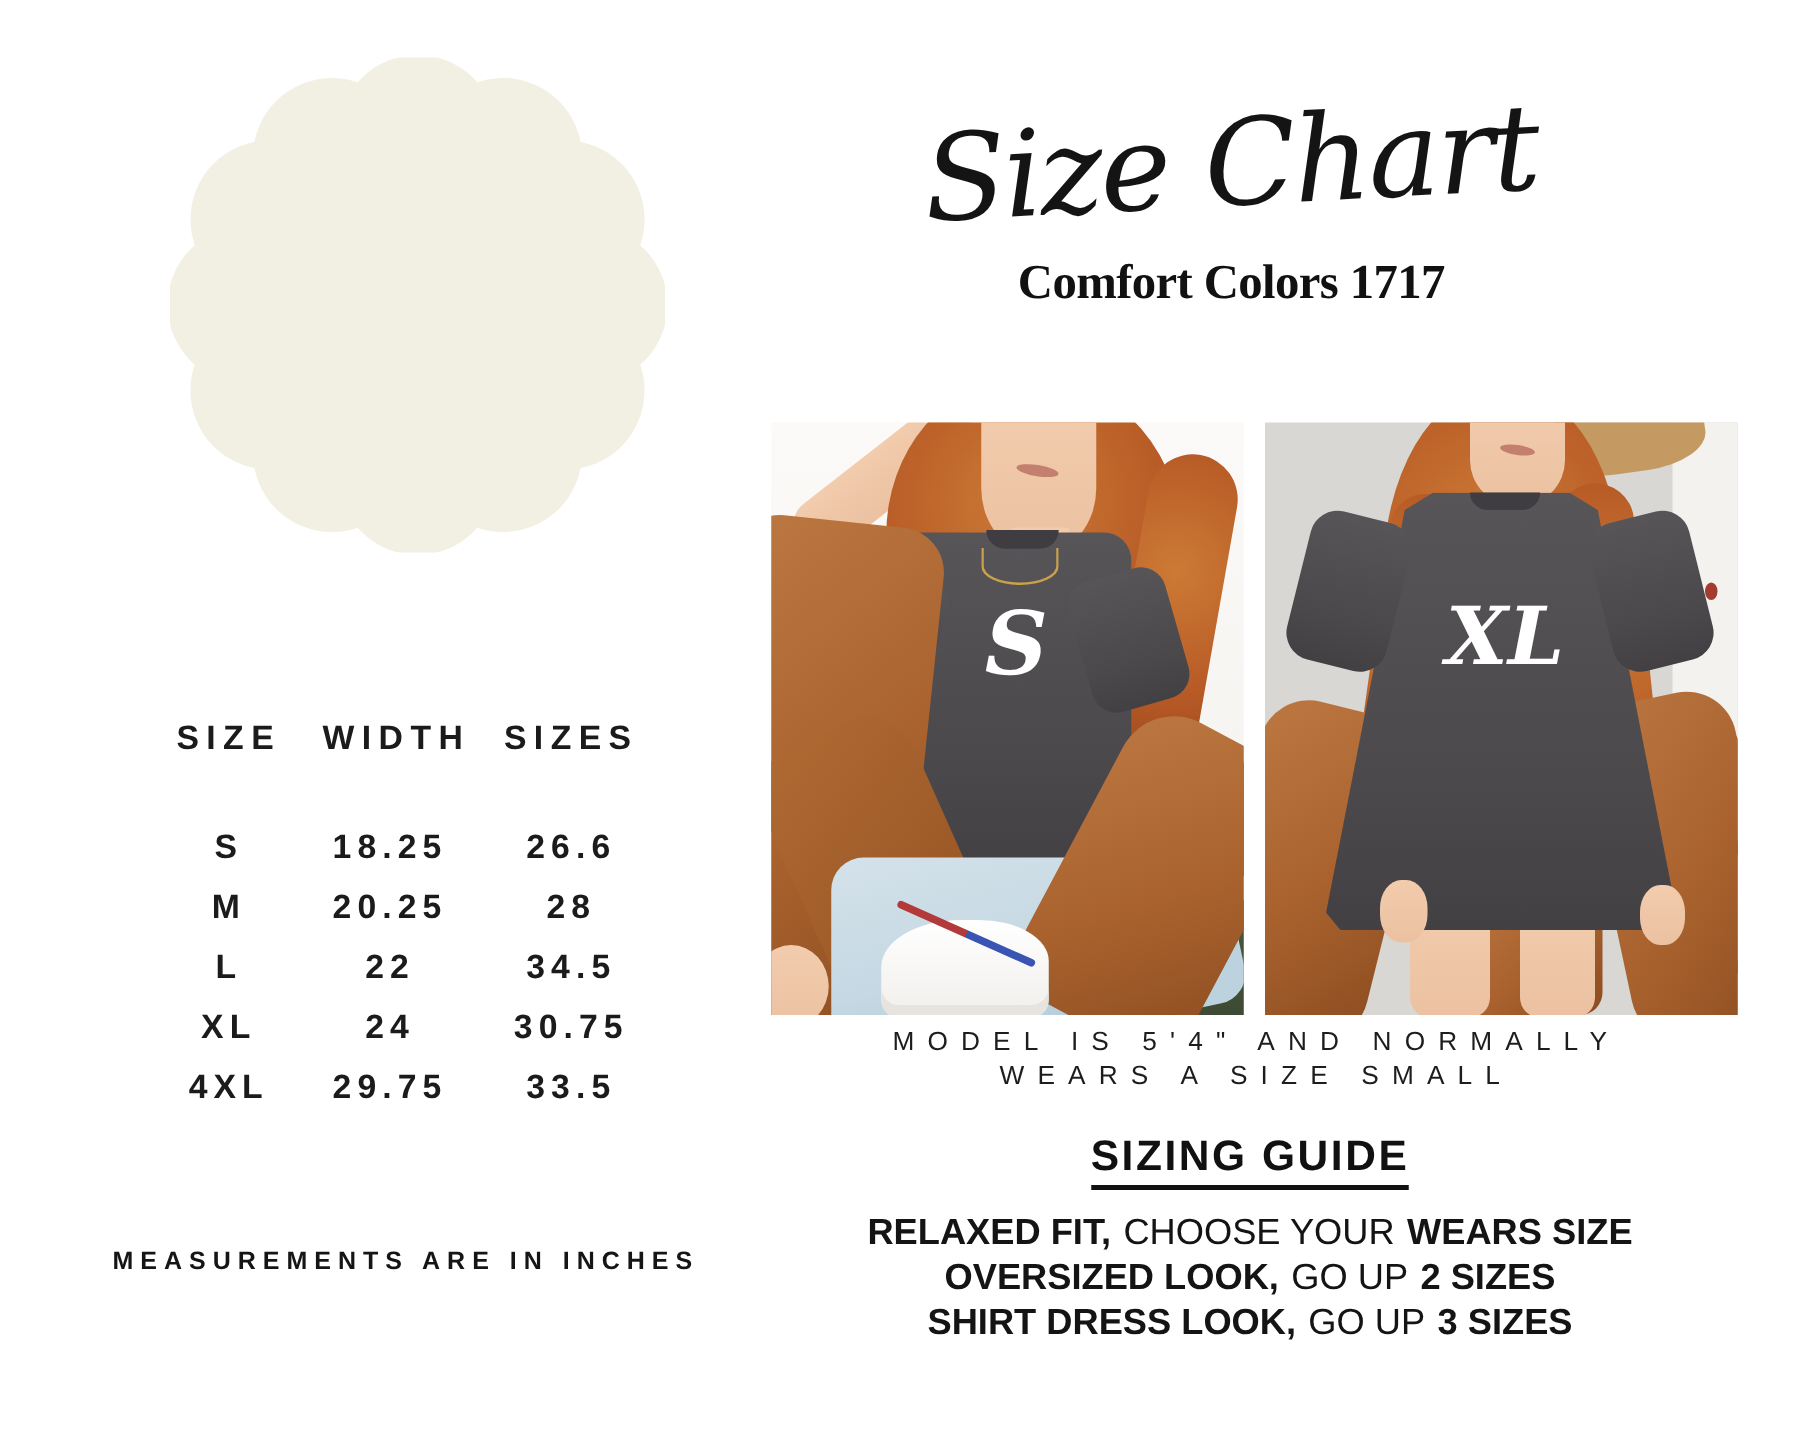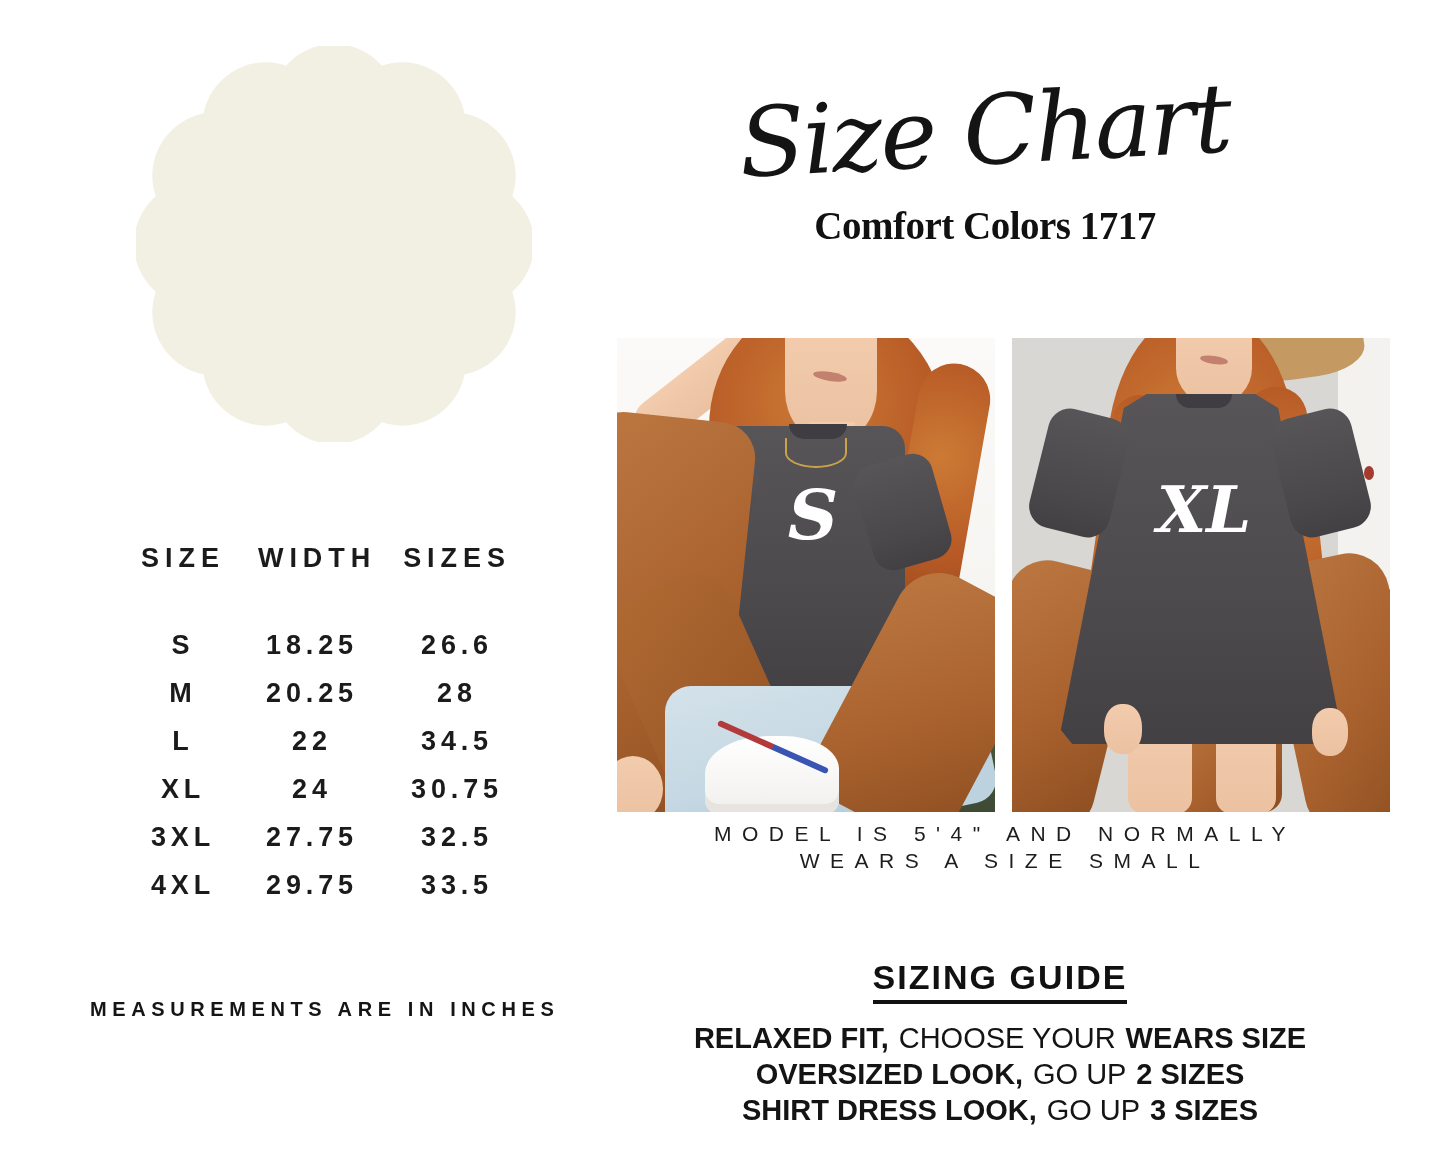--- a/index.html
+++ b/index.html
@@ -21,21 +21,21 @@
     transform:rotate(-3deg); display:inline-block; color:#141414;
   }
   .subtitle {
     margin-top:2px; font-family:"Liberation Serif", serif; font-weight:700;
     font-size:39px; letter-spacing:-0.5px; color:#111;
   }
 
   
   .size-table { position:absolute; left:108px; top:543px; width:440px; }
   .st-row { display:grid; grid-template-columns:150px 108px 182px; }
-  .st-head { font-weight:700; font-size:27px; letter-spacing:0.22em; line-height:30px; }
+  .st-head { font-weight:700; font-size:27px; letter-spacing:0.22em; line-height:30px;margin-top:32px; }
   .st-head div, .st-row div { text-align:center; white-space:nowrap; }
   .st-body { margin-top:48px; }
   .st-body .st-row { height:48px; align-items:center; font-weight:700; font-size:27px; letter-spacing:0.18em; }
   .measure-note {
     position:absolute; left:90px; top:998px; width:480px; text-align:left;
     font-weight:700; font-size:20px; letter-spacing:0.28em; color:#151515; white-space:nowrap;
   }
 
   
   .photo { position:absolute; top:338px; width:378px; height:474px; overflow:hidden; }
@@ -52,21 +52,21 @@
   .shirt-letter {
     font-family:"DejaVu Serif", serif; font-style:italic; font-weight:700;
     color:#ffffff; text-align:center; line-height:1;
   }
 
   
   .photo-caption { position:absolute; left:640px; top:820px; width:730px; text-align:center;
     font-size:21px; letter-spacing:0.5em; line-height:27px; color:#1d1d1d; white-space:nowrap; }
 
   
-  .sizing-guide { position:absolute; left:650px; top:958px; width:700px; text-align:center; }
+  .sizing-guide { position:absolute; left:650px; top:906px; width:700px; text-align:center; }
   .sg-heading {
     display:inline-block; font-weight:700; font-size:34px; letter-spacing:0.06em;
     border-bottom:4px solid #111; padding-bottom:3px; color:#111; white-space:nowrap;
   }
   .sg-lines { margin-top:16px; font-size:29px; line-height:36px; color:#141414; }
   .sg-line { white-space:nowrap; }
   .sg-line .b { font-weight:700; }
   .sg-line .r { font-weight:400; }
   .sg-line span + span { margin-left:0.34em; }
 </style>
@@ -117,25 +117,20 @@
       </div>
       <div class="st-row">
         <div>L</div>
         <div>22</div>
         <div>34.5</div>
       </div>
       <div class="st-row">
         <div>XL</div>
         <div>24</div>
         <div>30.75</div>
-      </div>
-      <div class="st-row">
-        <div>3XL</div>
-        <div>27.75</div>
-        <div>32.5</div>
       </div>
       <div class="st-row">
         <div>4XL</div>
         <div>29.75</div>
         <div>33.5</div>
       </div>
     </div>
   </div>
 
   <div class="measure-note">MEASUREMENTS ARE IN INCHES</div>

